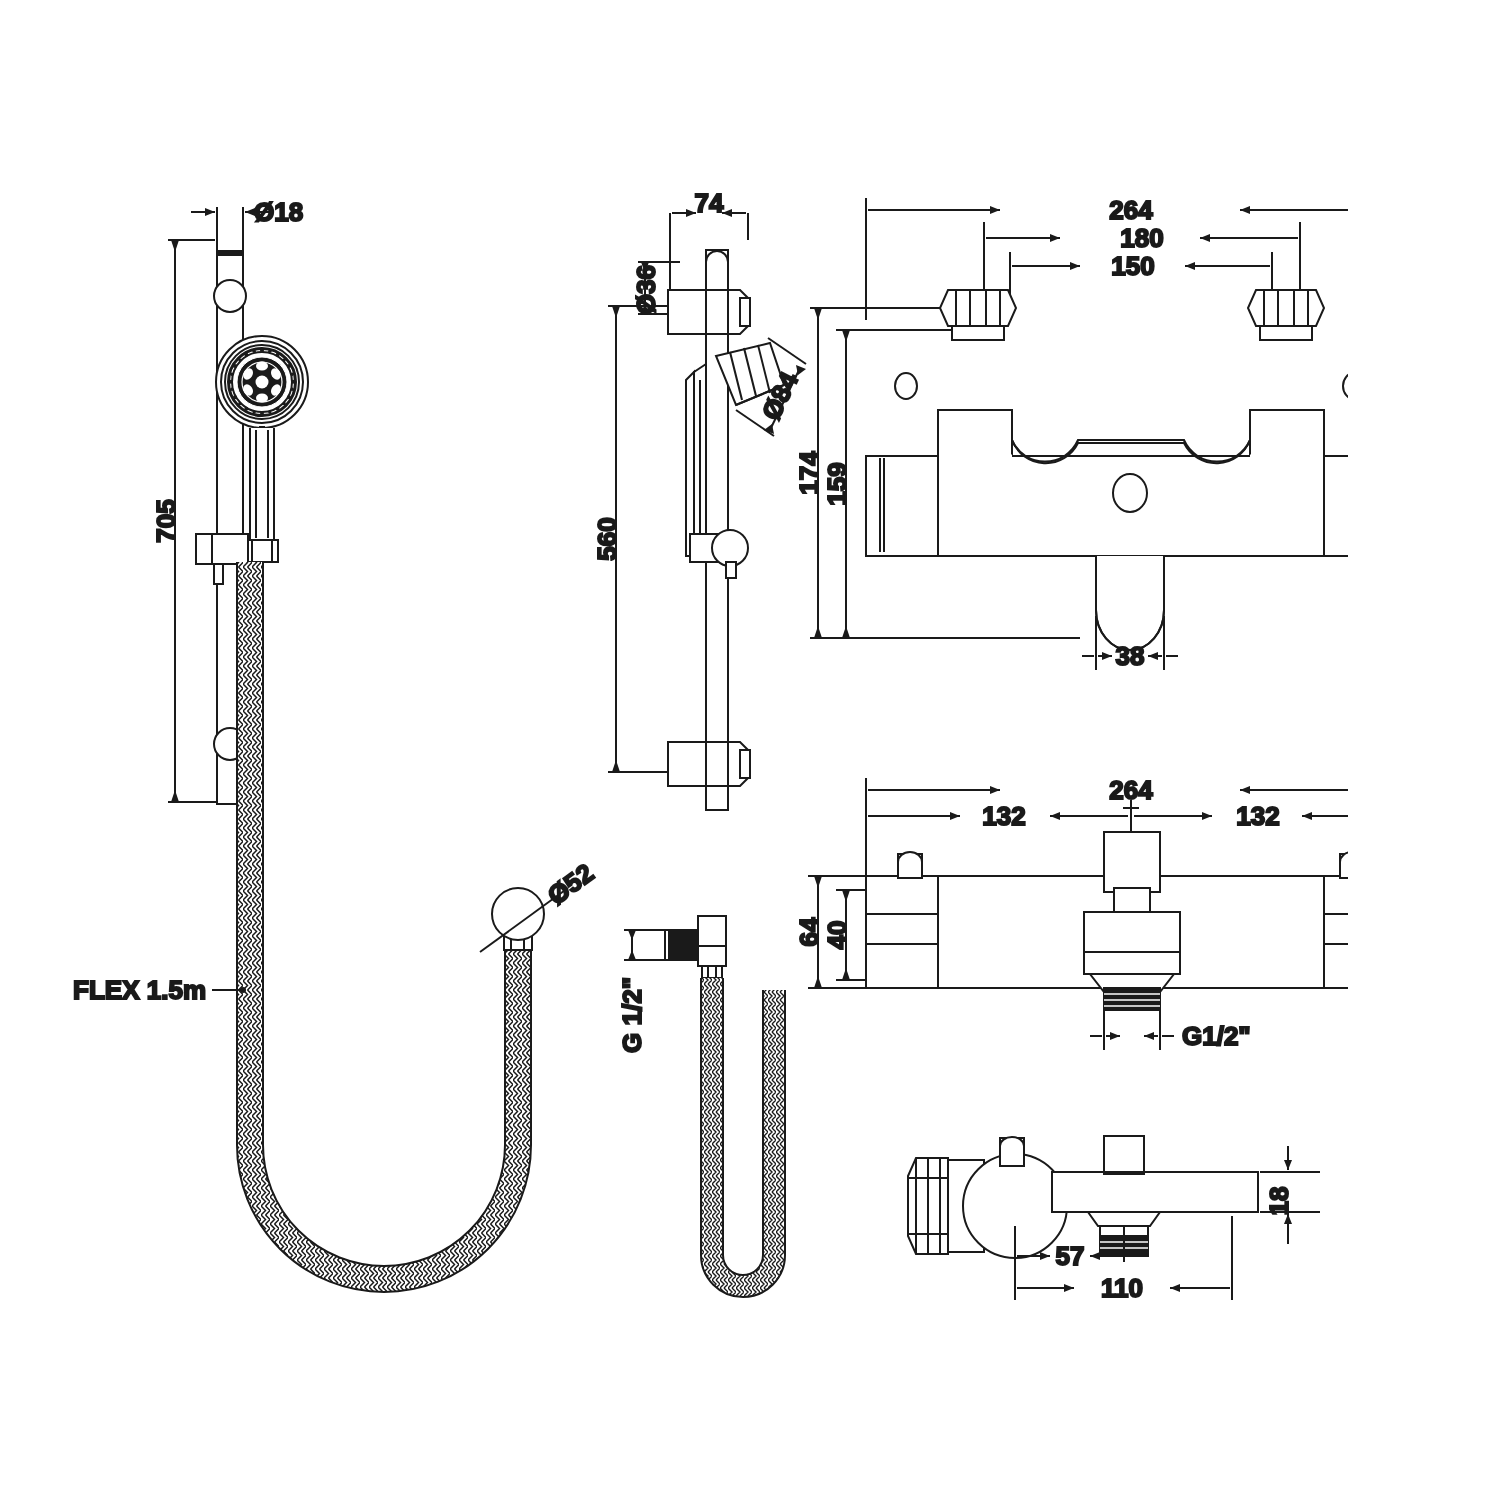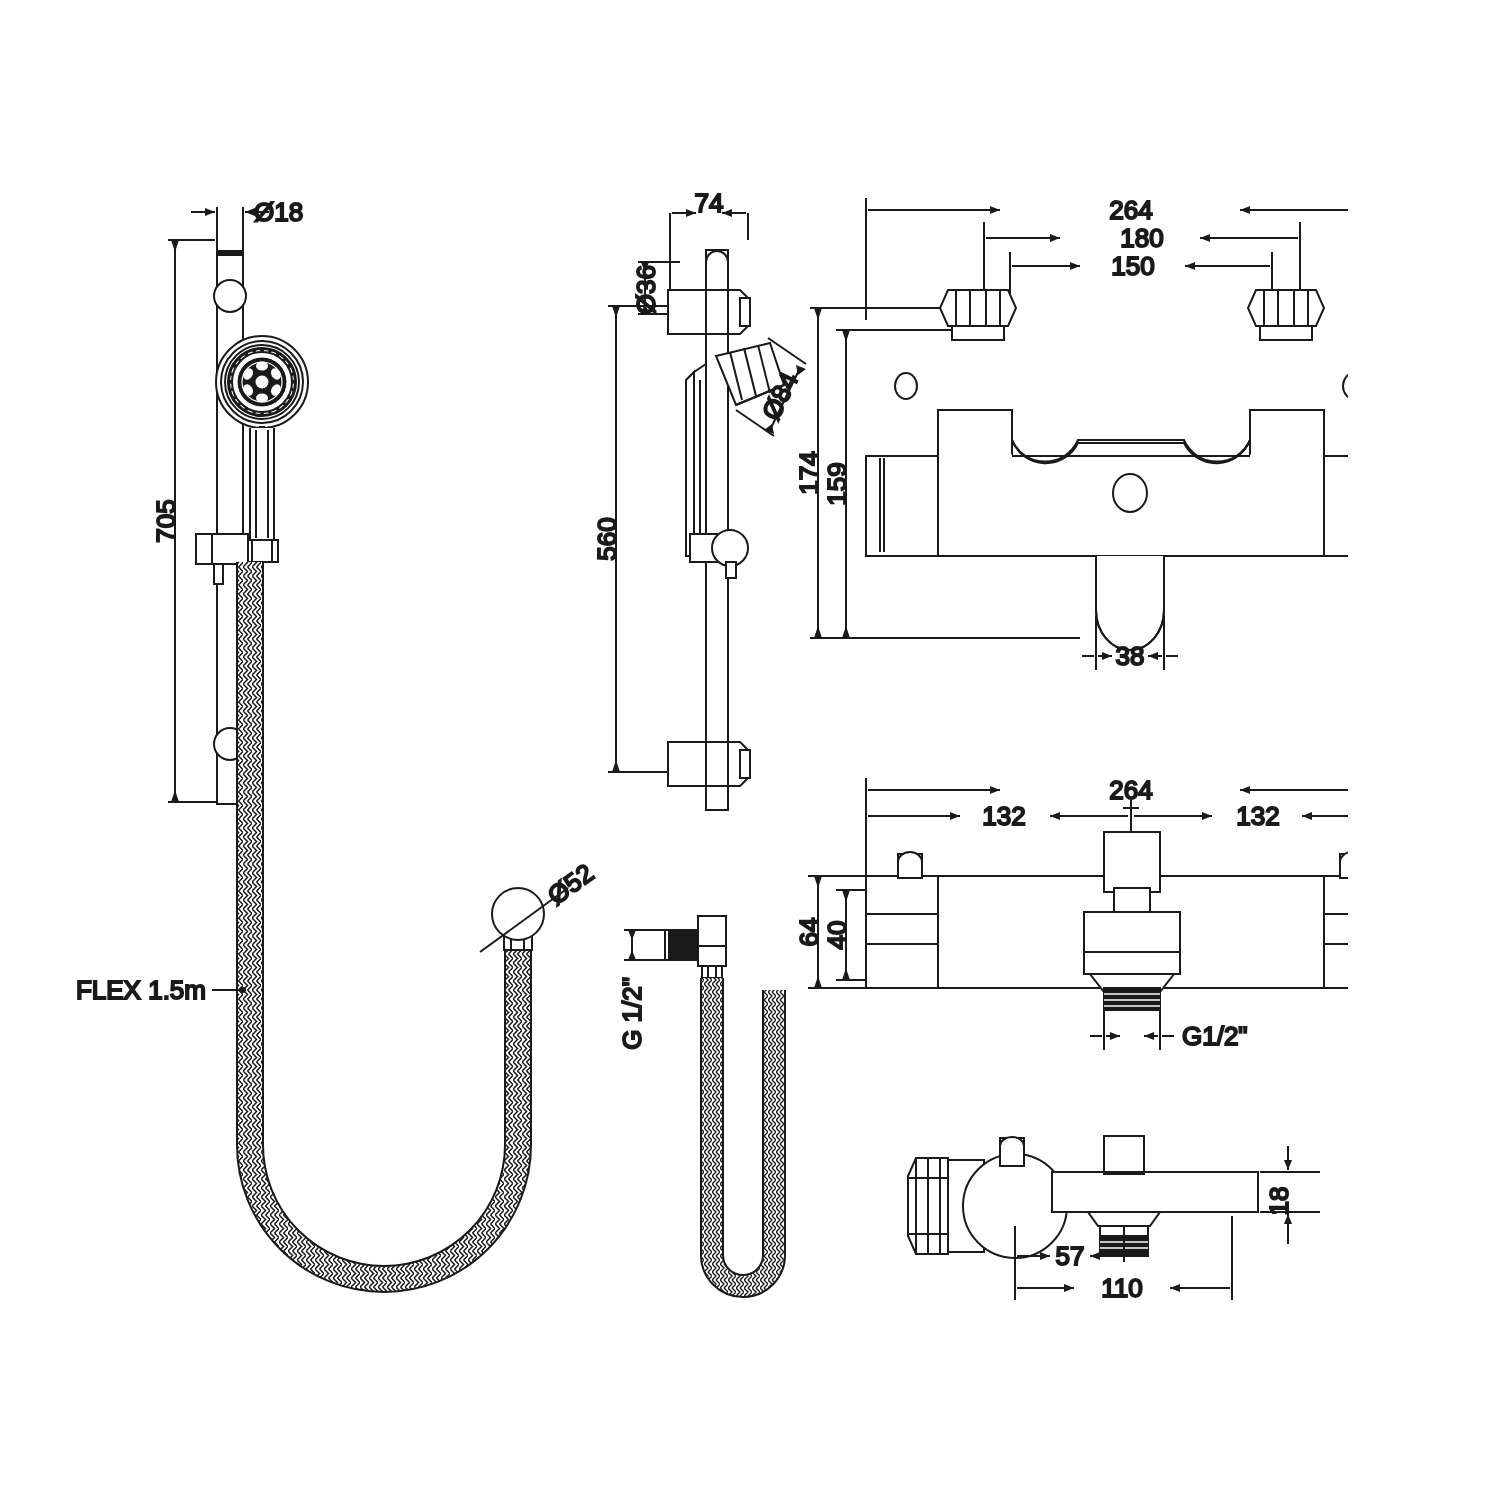--- a/index.html
+++ b/index.html
@@ -1,17 +1,17 @@
 <!DOCTYPE html>
 <html><head>
 <meta charset="utf-8">
 <style>
   html,body{margin:0;padding:0;background:#ffffff;}
   body{width:1500px;height:1500px;font-family:"Liberation Sans",sans-serif;}
-  #sheet{position:relative;width:1348px;height:1500px;background:#fff;overflow:hidden;}
+  #sheet{position:relative;width:1348px;height:1500px;background:#fff;overflow:hidden;font-weight:bold;}
   svg{display:block;}
   .dimtxt{font-family:"Liberation Sans",sans-serif;font-size:26px;fill:#1a1a1a;}
 </style>
 </head>
 <body>
 
 <div id="sheet">
 <svg width="1500" height="1500" viewBox="0 0 1500 1500" shape-rendering="geometricPrecision">
 
   <defs>

